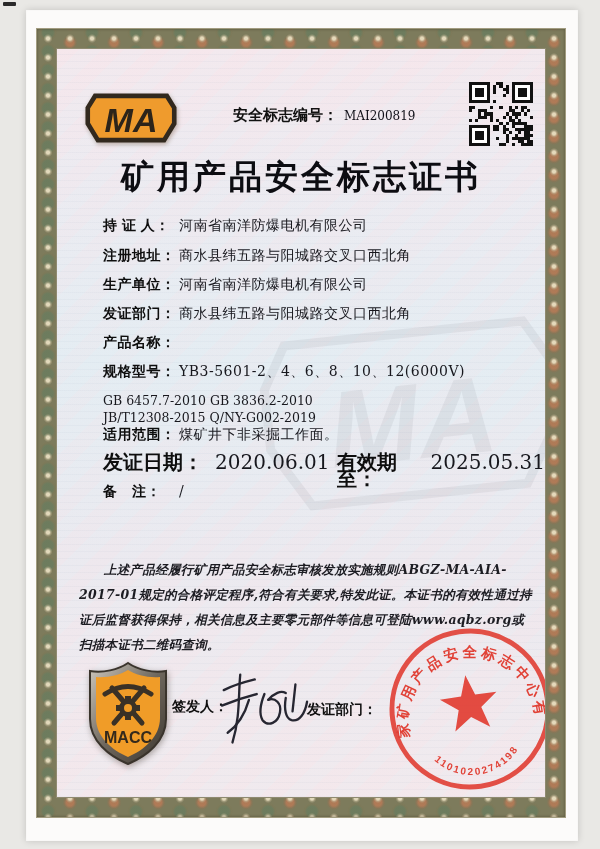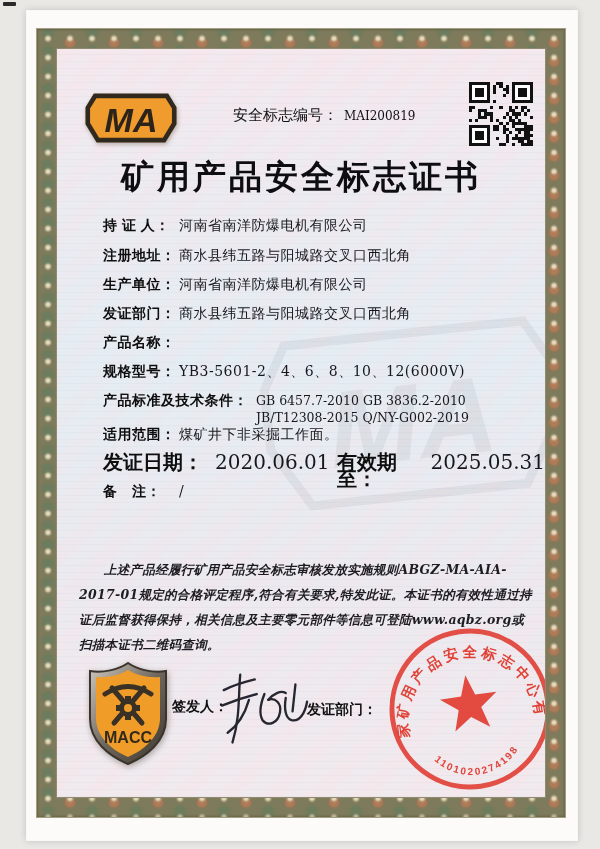--- a/index.html
+++ b/index.html
@@ -38,21 +38,21 @@
       linear-gradient(180deg, #f8ecf0 0%, #f2eef3 16%, #e9f0f5 42%, #f0edf2 68%, #f6edf0 100%);
     overflow:hidden;
   }
   .watermark {
     position:absolute; left:205px; top:268px; width:300px; height:200px;
     opacity:.08; transform:rotate(-6deg); pointer-events:none;
   }
   
   .ma-logo { position:absolute; left:28px; top:44px; width:92px; height:50px; filter:drop-shadow(1px 2px 2px rgba(80,60,30,.35)); }
   .cert-no { position:absolute; left:176px; top:57px; font-size:15px; white-space:nowrap; }
-  .cert-no .lbl { font-weight:normal; color:#111; }
+  .cert-no .lbl { font-weight:bold; color:#111; }
   .cert-no .val { font-family:"DejaVu Serif", serif; font-size:12px; color:#101018; margin-left:6px; }
   .qr { position:absolute; left:412px; top:33px; width:64px; height:64px; }
   .qr svg { width:100%; height:100%; }
   .title {
     position:absolute; left:0; right:0; top:106px; text-align:center;
     font-family:"DejaVu Serif", serif; font-weight:bold; font-size:33px;
     letter-spacing:3px; color:#0d0d12; white-space:nowrap;
   }
   
   .row { position:absolute; left:46px; width:444px; display:flex; font-size:14px; color:#141414; line-height:17px; }
@@ -239,21 +239,20 @@
         <span class="val">商水县纬五路与阳城路交叉口西北角</span>
       </div>
       <div class="row" style="top:285px">
         <span class="lbl">产品名称：</span>
       </div>
       <div class="row" style="top:314px">
         <span class="lbl">规格型号：</span>
         <span class="val">YB3-5601-2、4、6、8、10、12(6000V)</span>
       </div>
       <div class="row wide" style="top:343px">
-        <span class="lbl">产品标准及技术条件：</span>
         <span class="val">GB 6457.7-2010 GB 3836.2-2010 JB/T12308-2015 Q/NY-G002-2019</span>
       </div>
       <div class="row" style="top:377px">
         <span class="lbl">适用范围：</span>
         <span class="val">煤矿井下非采掘工作面。</span>
       </div>
 
       <div class="date-group" style="left:46px; top:405px">
         <span class="lbl">发证日期：</span>
         <span class="val">2020.06.01</span>

